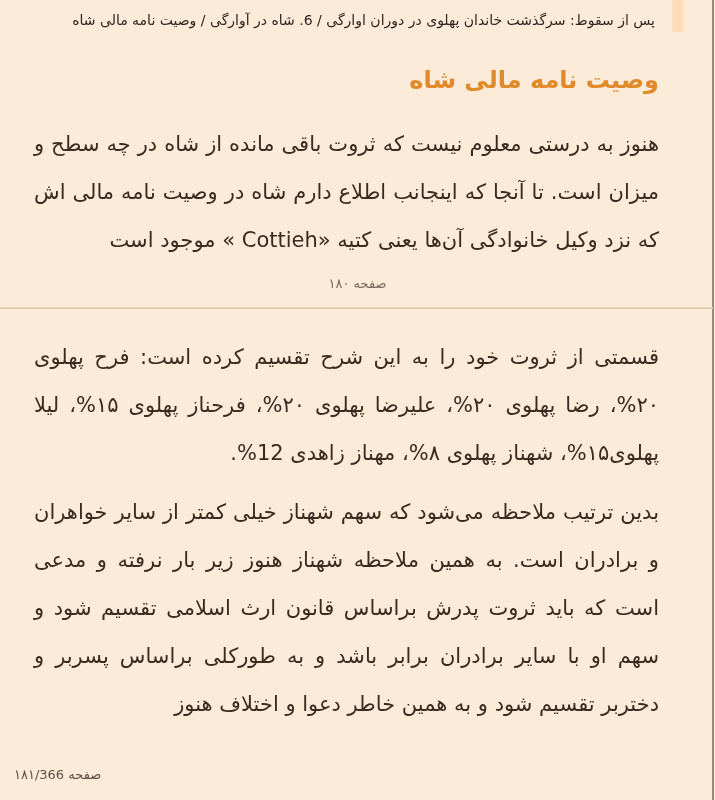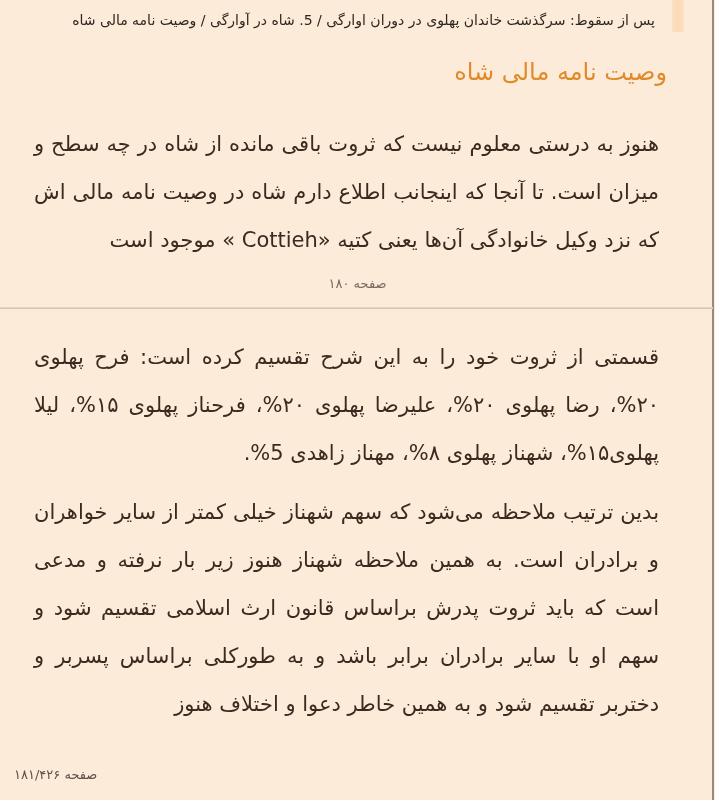--- a/index.html
+++ b/index.html
@@ -40,23 +40,23 @@
       font-size: 14px;
       color: #2e2620;
       white-space: nowrap;
     }
     .chapter-title {
       position: absolute;
       top: 58px;
       right: 48px;
       direction: rtl;
       font-size: 24px;
-      font-weight: normal;
+      font-weight: bold;
       color: #e08a2a;
-      margin: 0;
+      margin: 8px;
     }
     .para {
       position: absolute;
       left: 26px;
       right: 48px;
       direction: rtl;
       text-align: justify;
       text-align-last: right;
       font-size: 21px;
       line-height: 48px;
@@ -94,27 +94,27 @@
       color: #5e5048;
       white-space: nowrap;
     }
   </style>
 </head>
 <body>
 
 <div class="bookmark"></div>
 <div class="right-edge"></div>
 
-<div class="breadcrumb">پس از سقوط: سرگذشت خاندان پهلوی در دوران اوارگی / 5. شاه در آوارگی / وصیت نامه مالی شاه</div>
+<div class="breadcrumb">پس از سقوط: سرگذشت خاندان پهلوی در دوران اوارگی / 6. شاه در آوارگی / وصیت نامه مالی شاه</div>
 
 <h1 class="chapter-title">وصیت نامه مالی شاه</h1>
 
 <p class="para p1">هنوز به درستی معلوم نیست که ثروت باقی مانده از شاه در چه سطح و میزان است. تا آنجا که اینجانب اطلاع دارم شاه در وصیت نامه مالی اش که نزد وکیل خانوادگی آن‌ها یعنی کتیه «Cottieh » موجود است</p>
 
 <div class="page-marker">صفحه ۱۸۰</div>
 
 <div class="divider"></div>
 
-<p class="para p2">قسمتی از ثروت خود را به این شرح تقسیم کرده است: فرح پهلوی ۲۰%، رضا پهلوی ۲۰%، علیرضا پهلوی ۲۰%، فرحناز پهلوی ۱۵%، لیلا پهلوی۱۵%، شهناز پهلوی ۸%، مهناز زاهدی 5%.</p>
+<p class="para p2">قسمتی از ثروت خود را به این شرح تقسیم کرده است: فرح پهلوی ۲۰%، رضا پهلوی ۲۰%، علیرضا پهلوی ۲۰%، فرحناز پهلوی ۱۵%، لیلا پهلوی۱۵%، شهناز پهلوی ۸%، مهناز زاهدی 12%.</p>
 
 <p class="para p3">بدین ترتیب ملاحظه می‌شود که سهم شهناز خیلی کمتر از سایر خواهران و برادران است. به همین ملاحظه شهناز هنوز زیر بار نرفته و مدعی است که باید ثروت پدرش براساس قانون ارث اسلامی تقسیم شود و سهم او با سایر برادران برابر باشد و به طورکلی براساس پسربر و دختربر تقسیم شود و به همین خاطر دعوا و اختلاف هنوز</p>
 
-<div class="page-counter">صفحه ۱۸۱/۴۲۶</div>
+<div class="page-counter">صفحه ۱۸۱/366</div>
 
 </body></html>

